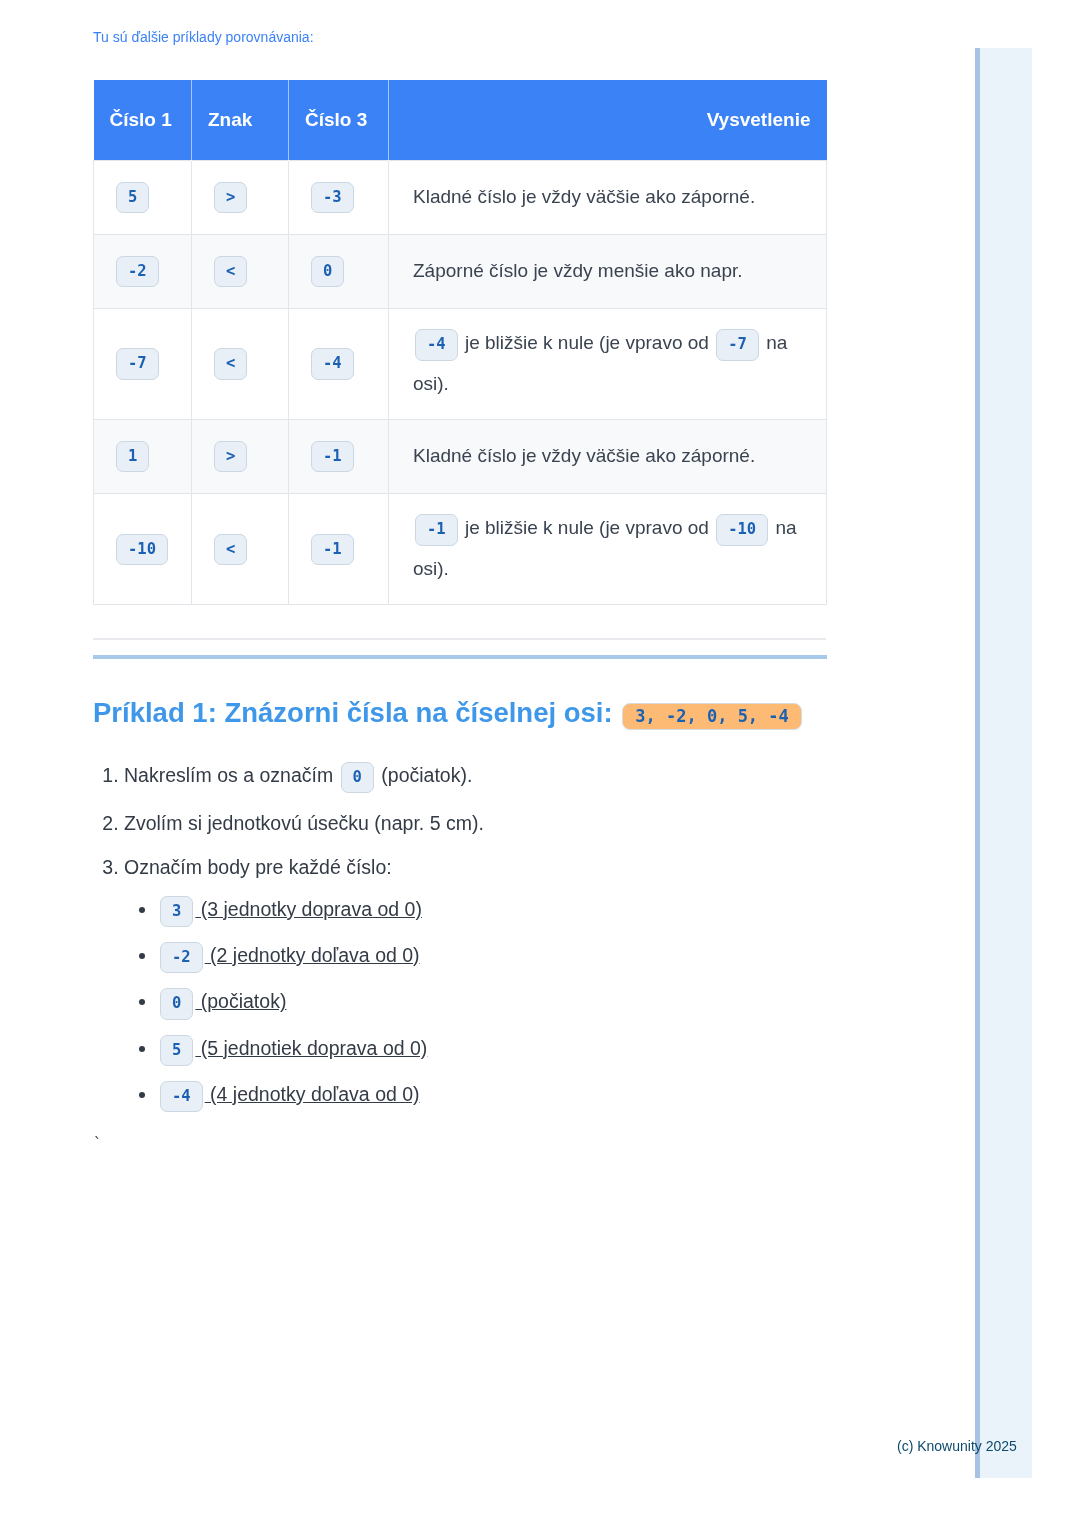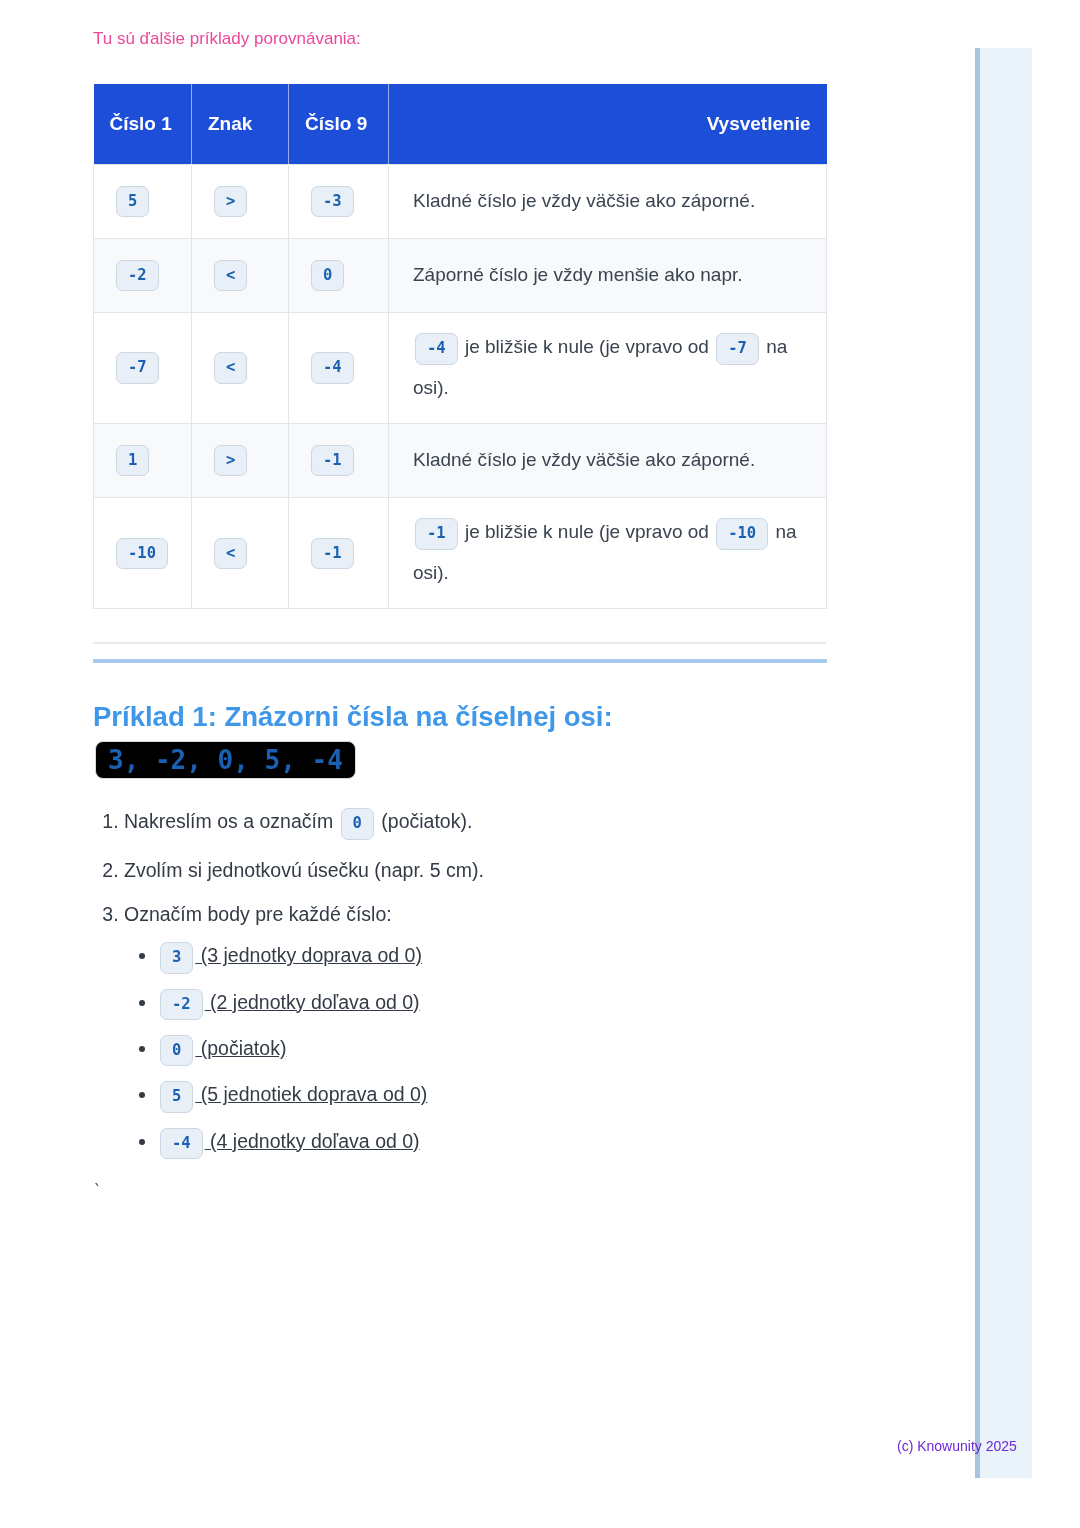--- a/index.html
+++ b/index.html
@@ -26,31 +26,31 @@
   }
 
   .content { position: absolute; top: 0; left: 93px; width: 734px; }
 
   .prelude {
     margin: 57px 0 0 62px;
     font-style: italic;
     font-size: 19px;
     color: #3A4350;
   }
-  .intro { margin: 29px 0 0 0; font-size: 17px; color: #ec4899; }
+  .intro { margin: 29px 0 0 0; font-size: 14px; color: #3b82f6; }
 
   
   table.compare {
     border-collapse: collapse;
     margin-top: 35px;
     width: 733px;
     table-layout: fixed;
   }
   table.compare th {
-    background: #1d4ed8;
+    background: #3b82f6;
     color: #ffffff;
     font-size: 19px;
     font-weight: bold;
     text-align: left;
     vertical-align: middle;
     padding: 26px 16px;
     line-height: 1.45;
     border-right: 1px solid rgba(255,255,255,0.55);
   }
   table.compare th:last-child { border-right: none; padding-left: 24px; text-align: right; }
@@ -93,23 +93,23 @@
 
   h2.example-title {
     margin: 33px 0 0 0;
     font-size: 27.5px;
     line-height: 1.55;
     color: #3E97E8;
     font-weight: bold;
     width: 734px;
   }
   h2.example-title .chip {
-    font-size: 26px;
+    font-size: 17px;
     padding: 2px 12px;
-    background: #000000;
+    background: #fdba74;
     border-color: #D7DBE0;
     border-radius: 8px;
   }
 
   ol.steps {
     margin: 26px 0 0 0;
     padding-left: 31px;
     font-size: 19.5px;
     color: #333B46;
   }
@@ -122,21 +122,21 @@
     margin-top: 23px;
     font-family: "DejaVu Sans Mono", monospace;
     font-size: 15px;
     color: #374151;
   }
 
   .footer-credit {
     position: absolute;
     top: 1438px; left: 897px;
     font-size: 14px;
-    color: #6d28d9;
+    color: #0c4a6e;
     z-index: 2;
   }
 </style>
 </head>
 <body>
 
 <div class="side-panel"></div>
 <div class="side-line"></div>
 
 <div class="content">
@@ -148,21 +148,21 @@
     <colgroup>
       <col style="width:98px">
         <col style="width:97px">
         <col style="width:100px">
         <col style="width:438px">
     </colgroup>
     <thead>
       <tr>
           <th>Číslo 1</th>
           <th>Znak</th>
-          <th>Číslo 9</th>
+          <th>Číslo 3</th>
           <th>Vysvetlenie</th>
         </tr>
     </thead>
     <tbody>
         <tr>
           <td class="chip-cell"><span class="chip">5</span></td>
           <td class="chip-cell"><span class="chip">&gt;</span></td>
           <td class="chip-cell"><span class="chip">-3</span></td>
           <td class="explanation">Kladné číslo je vždy väčšie ako záporné.</td>
         </tr>

